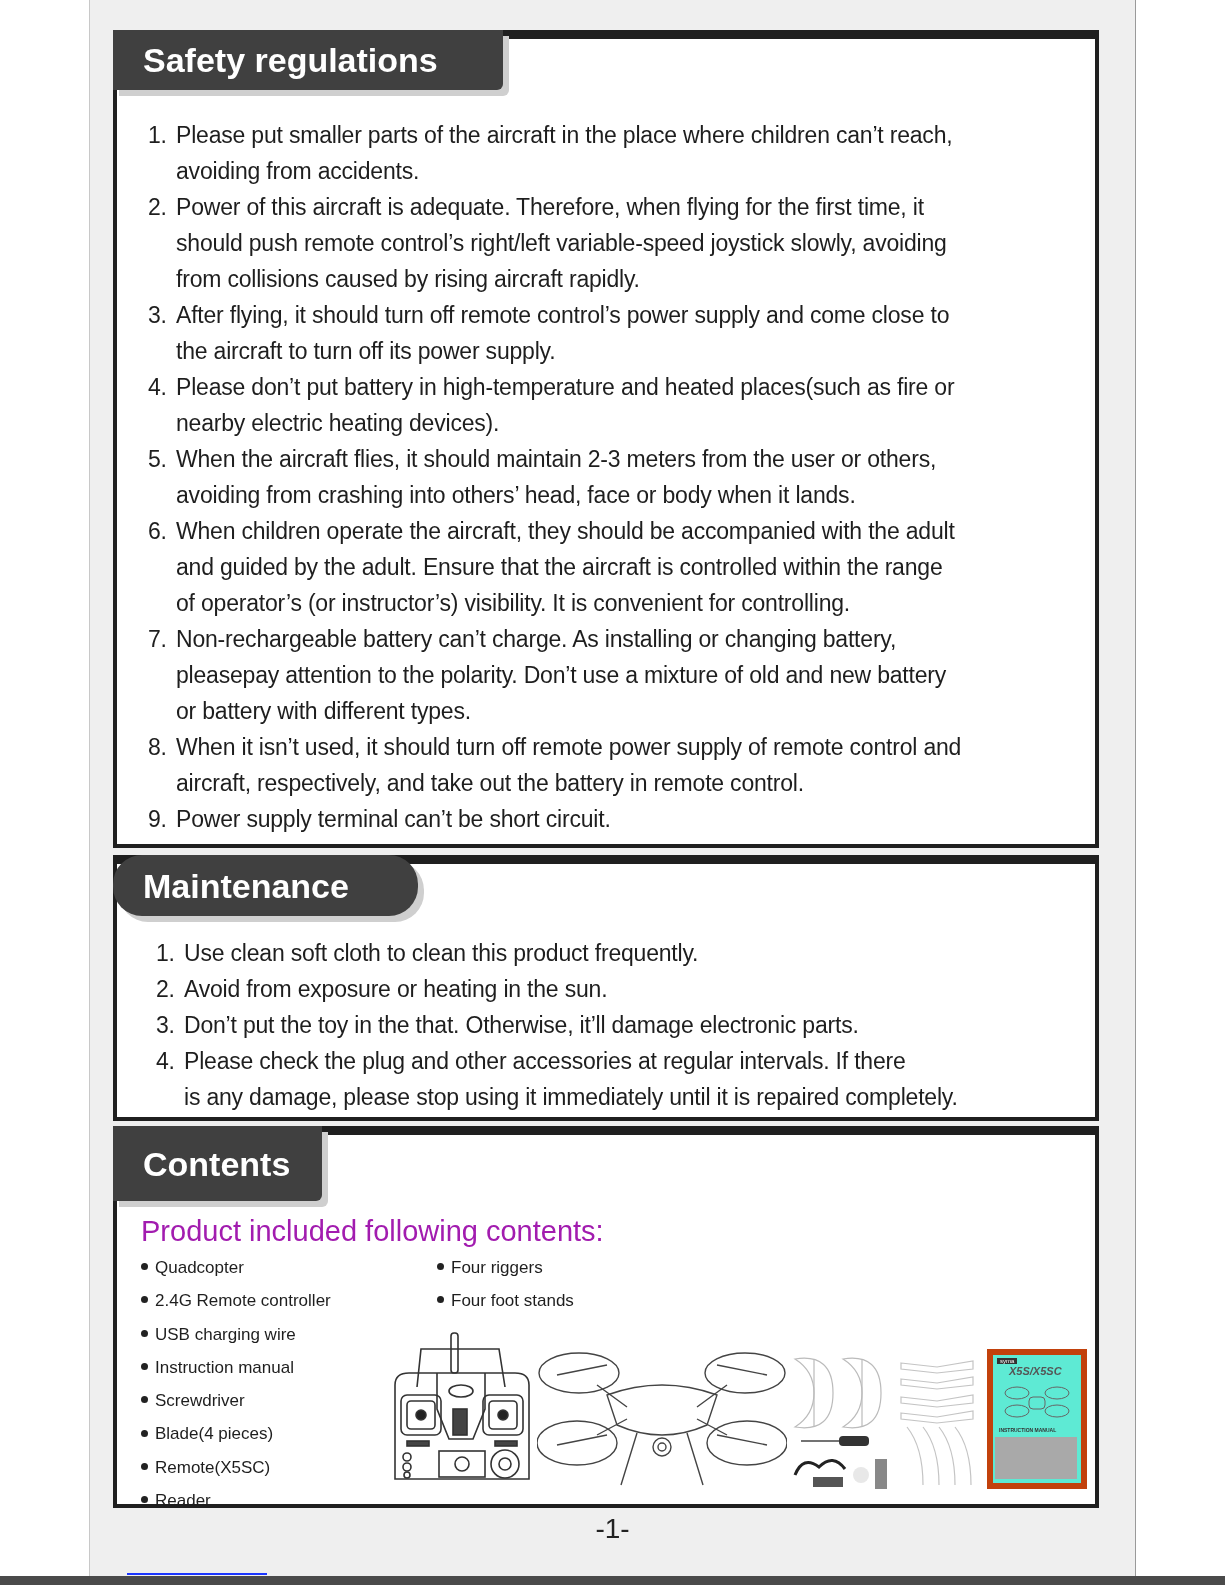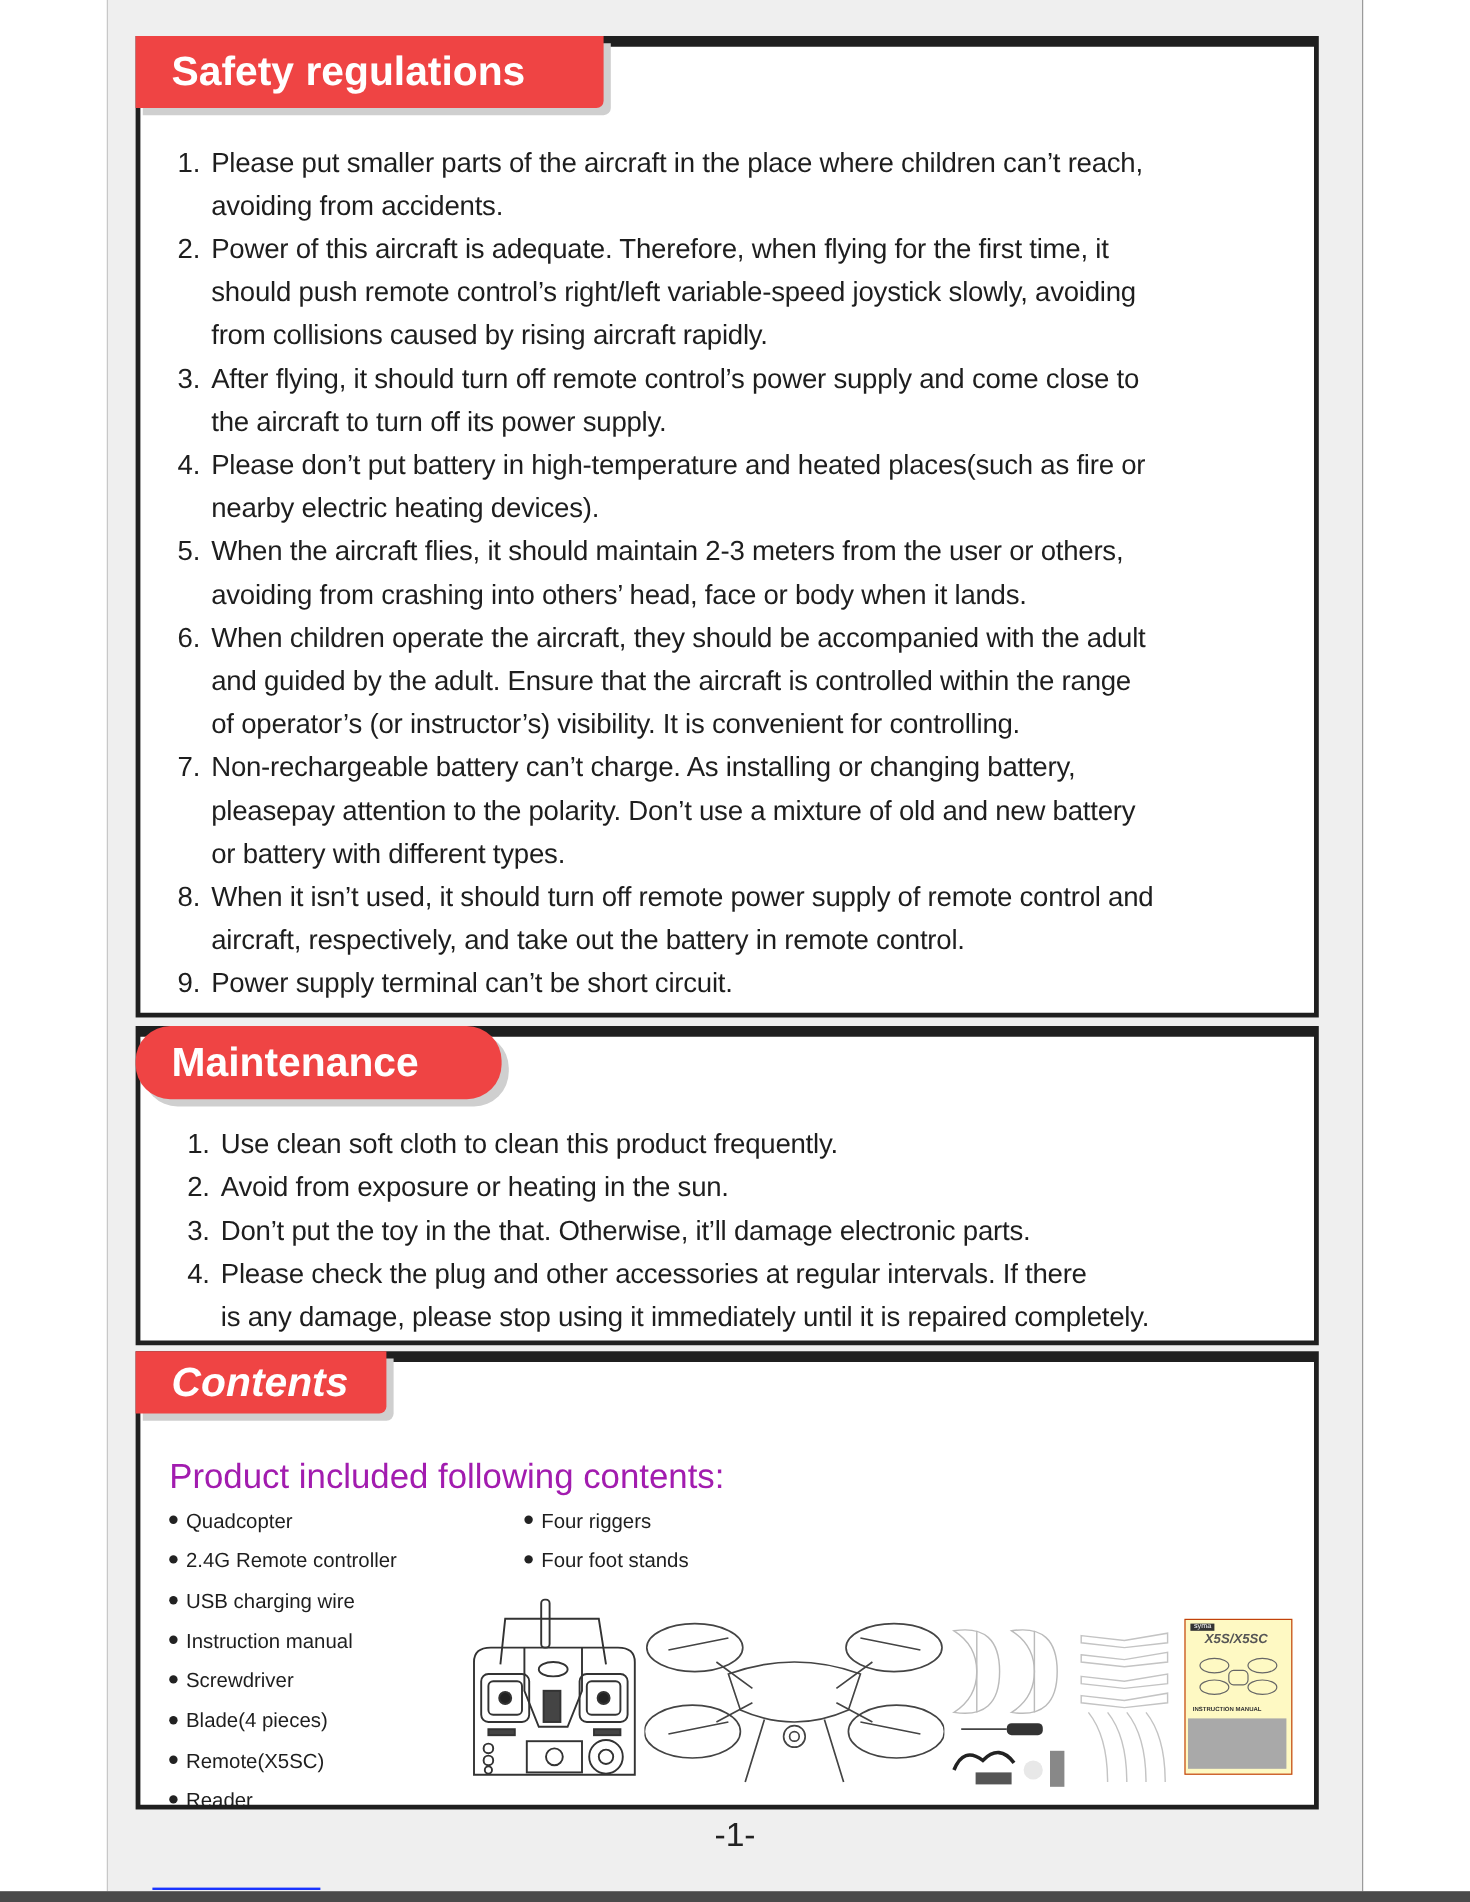--- a/index.html
+++ b/index.html
@@ -23,21 +23,21 @@
   }
   .section {
     position:absolute; left:113px; width:986px;
     background:#ffffff;
     border:4px solid #1f1f1f;
     border-top-width:9px;
     box-sizing:border-box;
   }
   .tab {
     position:absolute; left:-4px; top:-9px;
-    background:#ef4444; color:#ffffff;
+    background:#404040; color:#ffffff;
     font-weight:bold; font-size:34px; line-height:1;
     padding:0 36px 0 30px;
     border-bottom-right-radius:6px;
     box-shadow:6px 6px 0 #cfcfcf;
     display:flex; align-items:center;
     box-sizing:border-box;
   }
   ol.items { list-style:none; margin:0; padding:0; position:absolute; }
   ol.items li {
     position:relative; font-size:23px; line-height:36px;
@@ -95,21 +95,21 @@
   <ol class="items" id="maint-list" style="left:39px;top:71px;">
       <li><span class="num">1.</span><span>Use clean soft cloth to clean this product frequently.</span></li>
       <li><span class="num">2.</span><span>Avoid from exposure or heating in the sun.</span></li>
       <li><span class="num">3.</span><span>Don’t put the toy in the that. Otherwise, it’ll damage electronic parts.</span></li>
       <li><span class="num">4.</span><span>Please check the plug and other accessories at regular intervals. If there
 is any damage, please stop using it immediately until it is repaired completely.</span></li>
     </ol>
 </section>
 
 <section class="section" style="top:1126px;height:382px;">
-  <div class="tab" style="width:209px;height:52px;font-style:italic;">
+  <div class="tab" style="width:209px;height:75px;">
     <span>Contents</span>
   </div>
   <div class="contents-intro">Product included following contents:</div>
   <div class="bullets" id="bullets">
       <div class="row"><span class="dot"></span><span>Quadcopter</span><span class="col2"><span class="dot"></span><span>Four riggers</span></span></div>
       <div class="row"><span class="dot"></span><span>2.4G Remote controller</span><span class="col2"><span class="dot"></span><span>Four foot stands</span></span></div>
       <div class="row"><span class="dot"></span><span>USB charging wire</span></div>
       <div class="row"><span class="dot"></span><span>Instruction manual</span></div>
       <div class="row"><span class="dot"></span><span>Screwdriver</span></div>
       <div class="row"><span class="dot"></span><span>Blade(4 pieces)</span></div>
@@ -171,21 +171,21 @@
   </svg>
 
   <svg class="illustration" style="left:780px;top:222px;" width="80" height="130" viewBox="0 0 80 130" fill="none" stroke="#c4c4c4" stroke-width="1.2">
     <path d="M4 6 L40 10 L76 4 L76 12 L40 16 L4 12 Z"></path>
     <path d="M4 22 L40 26 L76 20 L76 28 L40 32 L4 28 Z"></path>
     <path d="M4 40 L40 44 L76 38 L76 46 L40 50 L4 46 Z"></path>
     <path d="M4 56 L40 60 L76 54 L76 62 L40 66 L4 62 Z"></path>
     <path d="M10 70 Q26 90 26 128 M26 70 Q42 90 42 128 M42 70 Q58 90 58 128 M58 70 Q74 90 74 128"></path>
   </svg>
 
-  <div class="illustration" style="left:870px;top:214px;width:88px;height:128px;background:#fef9c3;border:1px solid #c2410c;">
+  <div class="illustration" style="left:870px;top:214px;width:88px;height:128px;background:#5eead4;border:6px solid #c2410c;">
     <div style="position:absolute;left:4px;top:3px;background:#333;color:#fff;font-size:6px;padding:0 3px;">syma</div>
     <div style="position:absolute;left:16px;top:10px;font-size:11px;font-weight:bold;font-style:italic;color:#555;">X5S/X5SC</div>
     <svg style="position:absolute;left:10px;top:28px;" width="68" height="40" viewBox="0 0 68 40" fill="none" stroke="#666" stroke-width="1">
       <ellipse cx="14" cy="10" rx="12" ry="6"></ellipse>
         <ellipse cx="54" cy="10" rx="12" ry="6"></ellipse>
       <ellipse cx="14" cy="28" rx="12" ry="6"></ellipse>
         <ellipse cx="54" cy="28" rx="12" ry="6"></ellipse>
       <rect x="26" y="14" width="16" height="12" rx="4"></rect>
     </svg>
     <div style="position:absolute;left:6px;top:72px;font-size:5px;font-weight:bold;color:#333;">INSTRUCTION MANUAL</div>

